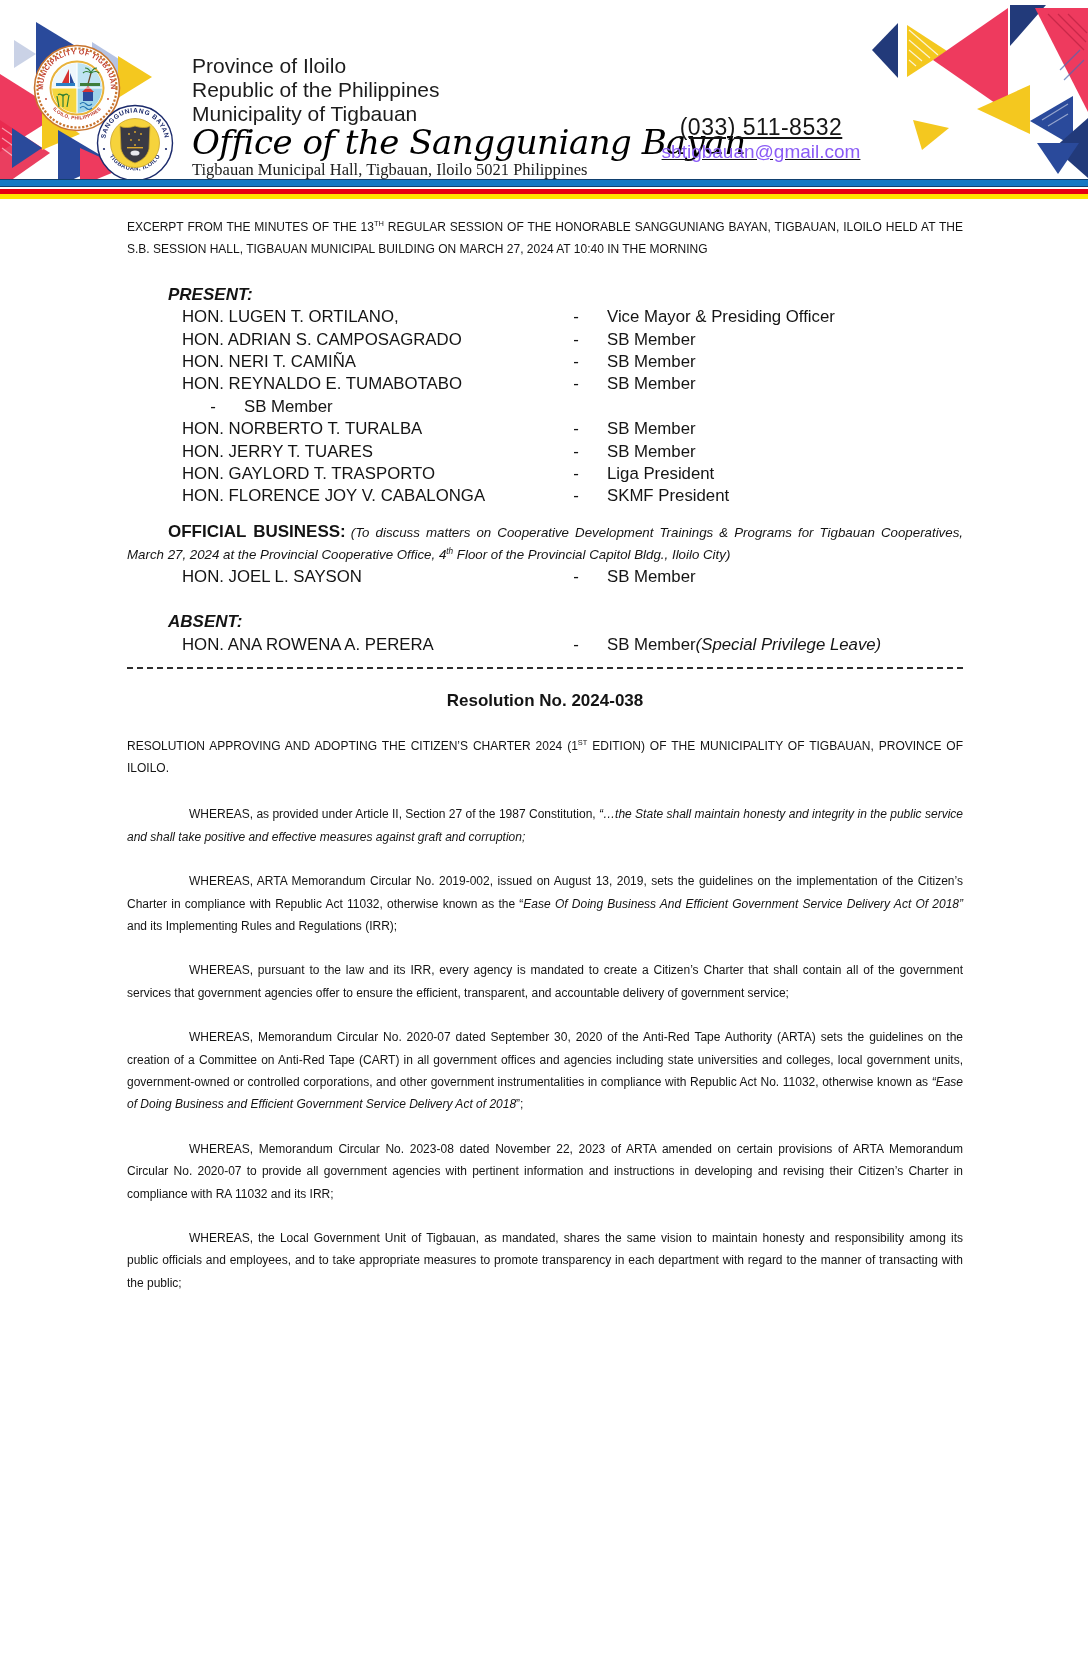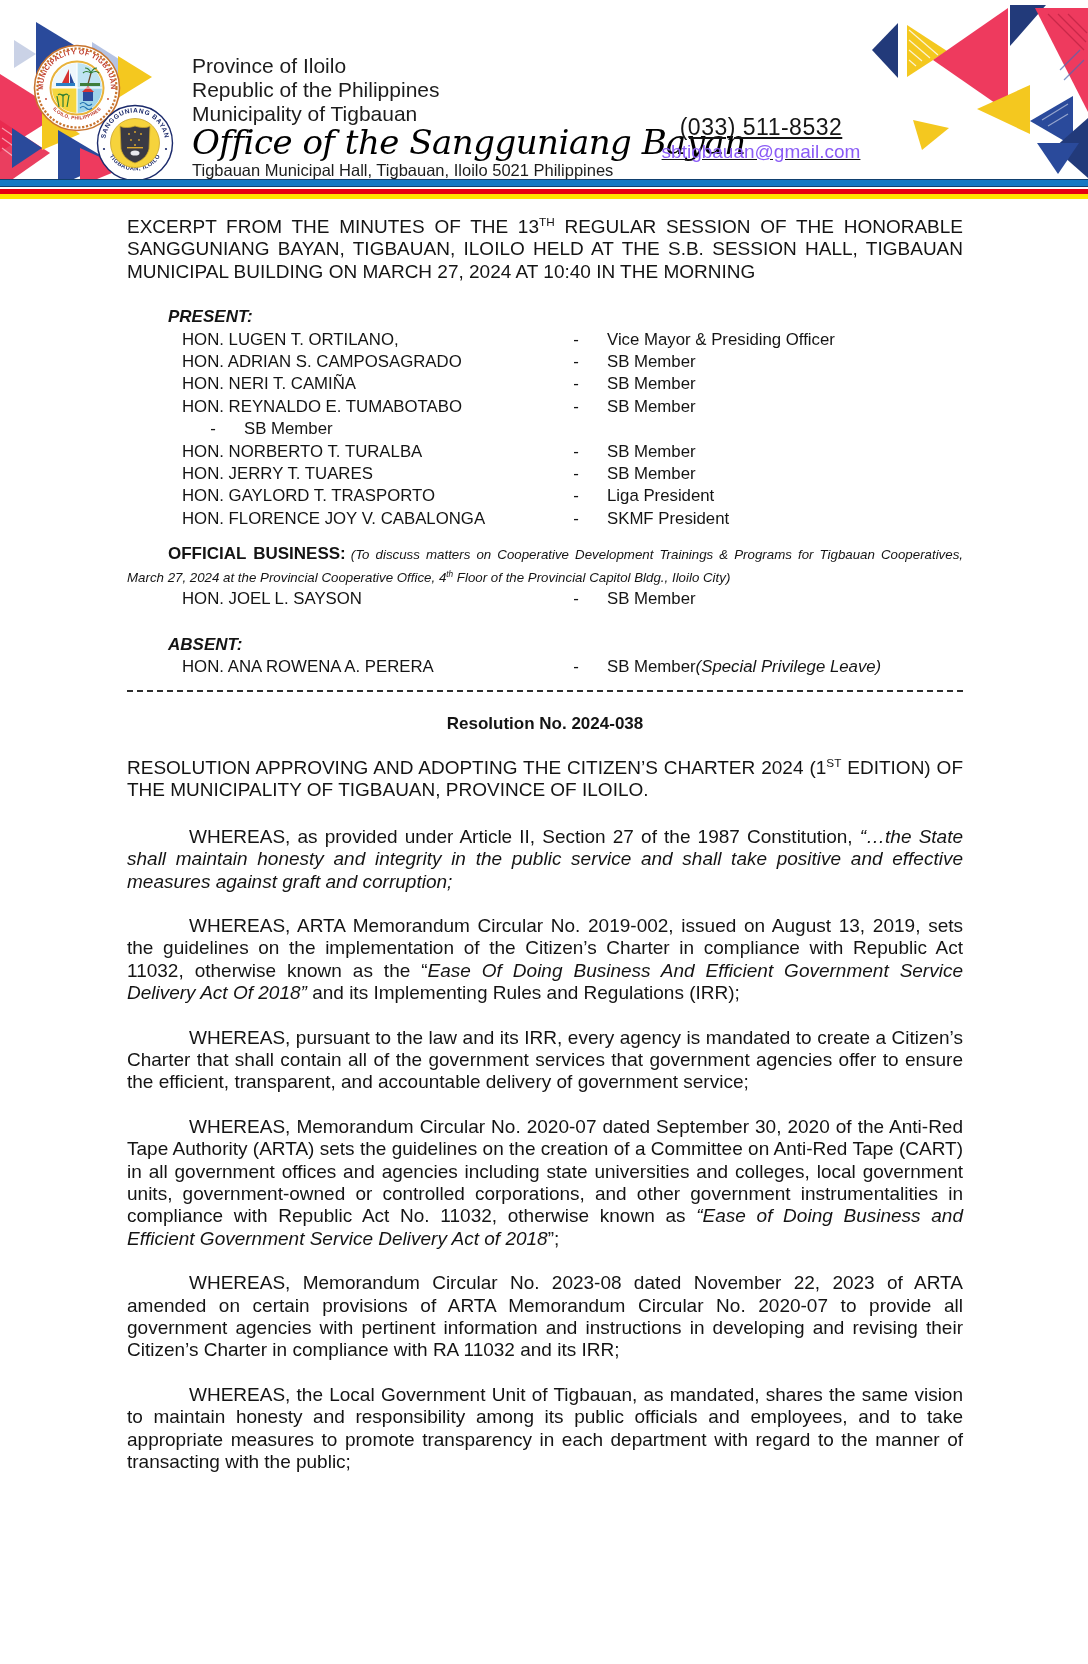--- a/index.html
+++ b/index.html
@@ -11,33 +11,33 @@
   .decor { position:absolute; top:0; }
   .decor.left { left:0; }
   .decor.right { right:0; }
   .seal { position:absolute; }
   .seal-muni { left:33px; top:44px; width:88px; height:88px; }
   .seal-sb   { left:96px; top:104px; width:78px; height:78px; }
   .h-text { position:absolute; left:192px; top:54px; z-index:2; }
   .h-line { font-size:21px; line-height:24px; color:#1c1c1c; }
   .h-office { font-family:"DejaVu Serif","Liberation Serif",serif; font-style:italic; font-weight:500;
               font-size:34px; line-height:36px; color:#000; letter-spacing:-0.5px; margin-top:-2px; }
-  .h-address { font-size:16.5px; line-height:18px; color:#1c1c1c; margin-top:1px; }
+  .h-address { font-size:16.5px; line-height:18px; color:#1c1c1c; margin-top:1px;font-family:Liberation Serif, serif; }
   .contact { position:absolute; left:560px; top:114px; width:402px; text-align:center; z-index:3;text-decoration:underline; }
   .phone { font-size:23px; line-height:26px; color:#161616; letter-spacing:0.5px; }
   .email { font-size:19px; line-height:23px; color:#8b5cf6; }
   .stripes { position:absolute; left:0; top:179px; width:1088px; z-index:2; }
   .bar-blue { height:6px; background:#1779c4; border-top:1px solid #11406f; border-bottom:1px solid #11406f; }
   .bar-gap  { height:2px; background:#ffffff; }
   .bar-red  { height:5px; background:#e60012; }
   .bar-yel  { height:5px; background:#ffe400; }
 
   
   .content { position:absolute; left:127px; top:216px; width:836px; }
-  .doc { font-size:19px; line-height:22.4px; text-align:justify; margin:0; }
+  .doc { font-size:12px; line-height:22.4px; text-align:justify; margin:0; }
   .indent { text-indent:62px; }
   .it { font-style:italic; }
   sup { font-size:62%; vertical-align:super; line-height:0; }
   .sec-label { font-weight:700; font-style:italic; font-size:17px; line-height:22.4px; padding-left:41px; }
   .mt-sec { margin-top:23px; }
   .mrow { display:flex; font-size:16.8px; line-height:22.4px; padding-left:55px; }
   .mname { width:363px; flex:0 0 auto; }
   .mdash { width:62px; flex:0 0 auto; text-align:center; }
   .mpos  { flex:1 1 auto; }
   .mnote { font-style:italic; }

